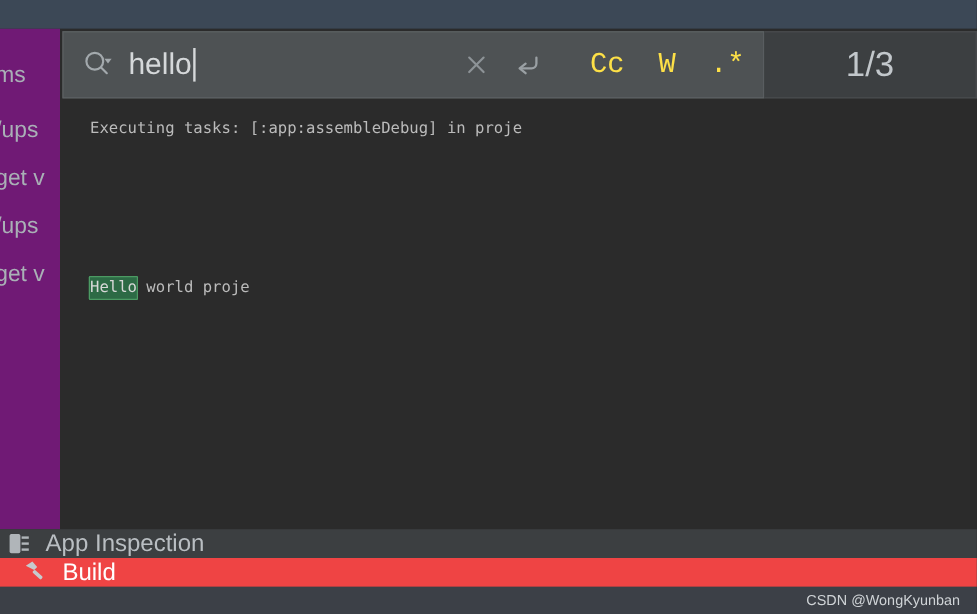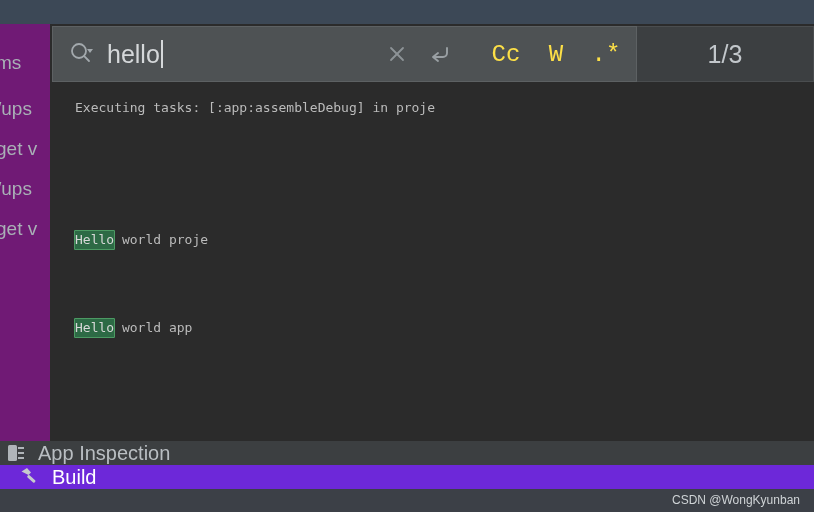--- a/index.html
+++ b/index.html
@@ -158,21 +158,21 @@
     border-top: 1px solid #4a4d4f;
     border-bottom: 1px solid #4a4d4f;
     border-right: 1px solid #4a4d4f;
     display: flex;
     align-items: center;
     justify-content: center;
     box-sizing: border-box;
   }
   .find-count span {
     font-family: "Liberation Sans", sans-serif;
-    font-size: 25px;
+    font-size: 29px;
     color: #c2c7cb;
   }
 
   
   .tabbar {
     position: absolute;
     left: 0; top: 441px;
     width: 814px; height: 48px;
     background: #3c3f41;
     display: flex;
@@ -182,21 +182,21 @@
   .tab {
     display: flex;
     align-items: center;
     gap: 10px;
     padding: 0 18px;
     color: #b9bec2;
     font-size: 20px;
     box-sizing: border-box;
   }
   .tab.active {
-    background: #6d28d9;
+    background: #ef4444;
     color: #ffffff;
   }
   .tab-icon {
     width: 24px; height: 24px;
     display: flex;
     align-items: center;
     justify-content: center;
     flex: 0 0 auto;
   }
   .tab-label { white-space: nowrap; }
@@ -232,21 +232,20 @@
     <div class="gutter-row" style="top: 194px;">get v</div>
   </div>
 
 <div class="console-panel">
   <div class="console-lines" id="console-lines">
       <div class="console-line"><span>Executing tasks: [:app:assembleDebug] in proje</span></div>
       <div class="console-line blank">&nbsp;</div>
       <div class="console-line blank">&nbsp;</div>
       <div class="console-line"><span class="hl" style="background: rgb(45, 106, 69); border-color: rgb(76, 154, 99);">Hello</span><span> world proje</span></div>
       <div class="console-line blank">&nbsp;</div>
-      <div class="console-line"><span class="hl" style="background: rgb(45, 106, 69); border-color: rgb(76, 154, 99);">Hello</span><span> world app</span></div>
     </div>
 </div>
 
 <div class="find-bar">
 
   <div class="find-field">
     <span class="search-icon">
       <svg width="28" height="28" viewBox="0 0 28 28" aria-hidden="true">
         <circle cx="11" cy="11" r="7" fill="none" stroke="#a3a9ad" stroke-width="1.8"></circle>
         <line x1="16.2" y1="16.2" x2="21" y2="21" stroke="#a3a9ad" stroke-width="1.8" stroke-linecap="round"></line>

